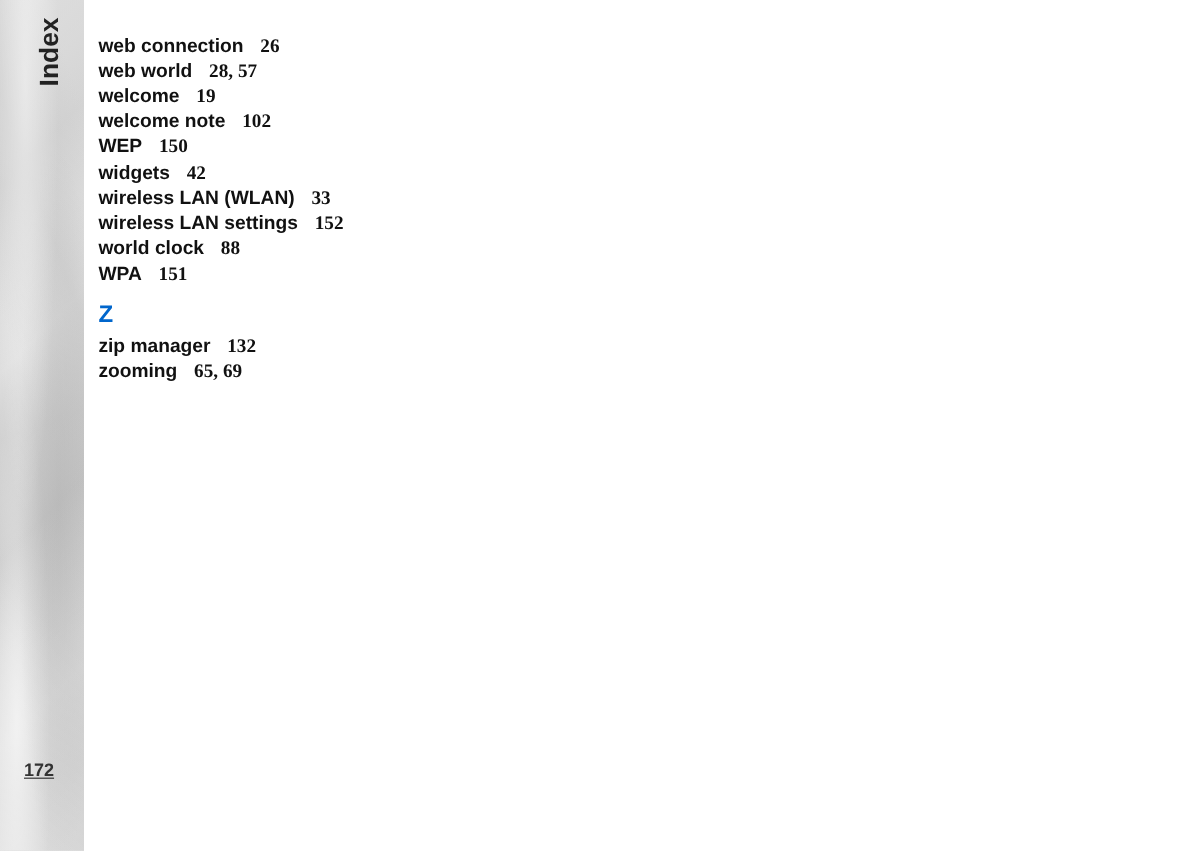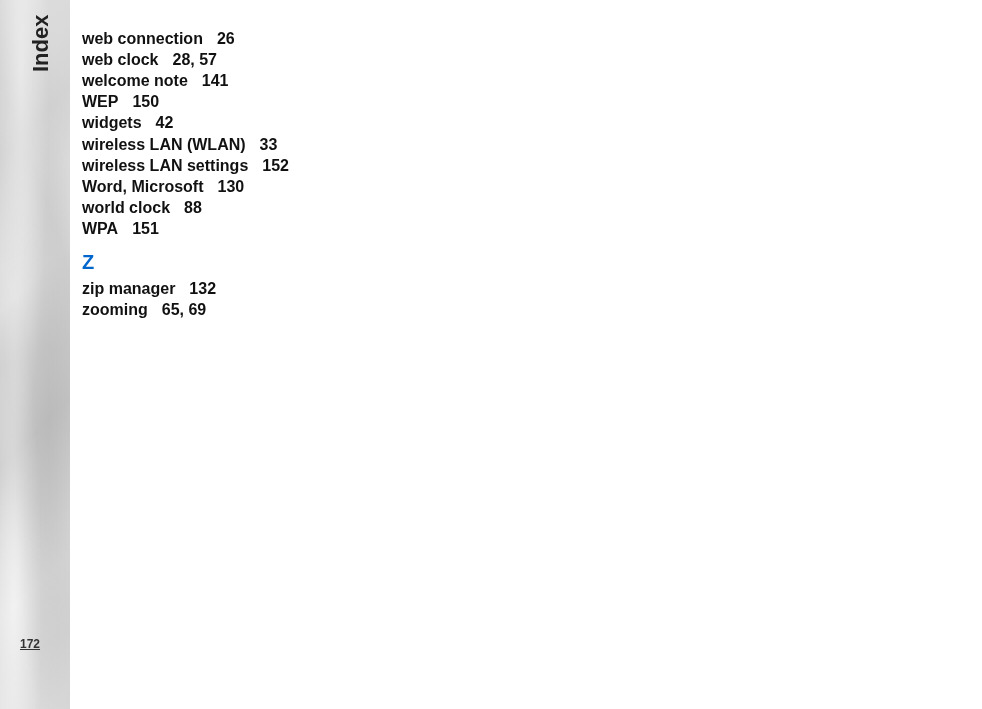--- a/index.html
+++ b/index.html
@@ -53,21 +53,21 @@
       font-size: 22px;
       color: #222;
       z-index: 2;
       white-space: nowrap;
     }
     .page-number {
       position: absolute;
       left: 20px;
       bottom: 58px;
       font-weight: bold;
-      font-size: 12px;
+      font-size: 15px;
       color: #333;
       z-index: 2;
       text-decoration: underline;
     }
     .content {
       position: absolute;
       left: 82px;
       top: 28px;
       width: 880px;
     }
@@ -79,20 +79,21 @@
       margin-bottom: 0px;
       white-space: nowrap;
     }
     .term {
       display: inline;
       margin-top: 26px;
     }
     .pages {
       display: inline;
       margin-left: 14px;
+      font-family: Liberation Serif, serif;
     }
     .letter-heading {
       font-weight: bold;
       font-size: 20px;
       color: #0066cc;
       margin-top: 12px;
       margin-bottom: 4px;
     }
   </style>
 </head>
@@ -102,39 +103,39 @@
   <div class="section-label">Index</div>
   <div class="page-number">172</div>
 </div>
 
 <div class="content">
 
   <div class="entry">
     <span class="term">web connection</span><span class="pages">26</span>
   </div>
   <div class="entry">
-    <span class="term">web clock</span><span class="pages">28, 57</span>
+    <span class="term">web world</span><span class="pages">28, 57</span>
   </div>
   <div class="entry">
-    <span class="term">welcome note</span><span class="pages">141</span>
+    <span class="term">welcome</span><span class="pages">19</span>
+  </div>
+  <div class="entry">
+    <span class="term">welcome note</span><span class="pages">102</span>
   </div>
   <div class="entry">
     <span class="term">WEP</span><span class="pages">150</span>
   </div>
   <div class="entry">
     <span class="term">widgets</span><span class="pages">42</span>
   </div>
   <div class="entry">
     <span class="term">wireless LAN (WLAN)</span><span class="pages">33</span>
   </div>
   <div class="entry">
     <span class="term">wireless LAN settings</span><span class="pages">152</span>
-  </div>
-  <div class="entry">
-    <span class="term">Word, Microsoft</span><span class="pages">130</span>
   </div>
   <div class="entry">
     <span class="term">world clock</span><span class="pages">88</span>
   </div>
   <div class="entry">
     <span class="term">WPA</span><span class="pages">151</span>
   </div>
 
   <div class="letter-heading">Z</div>
 

